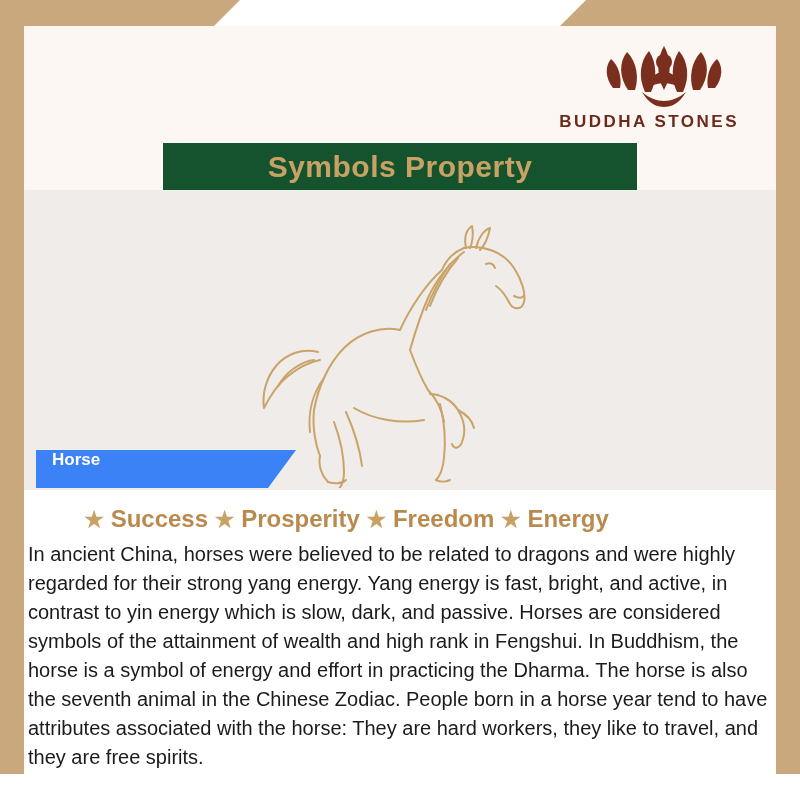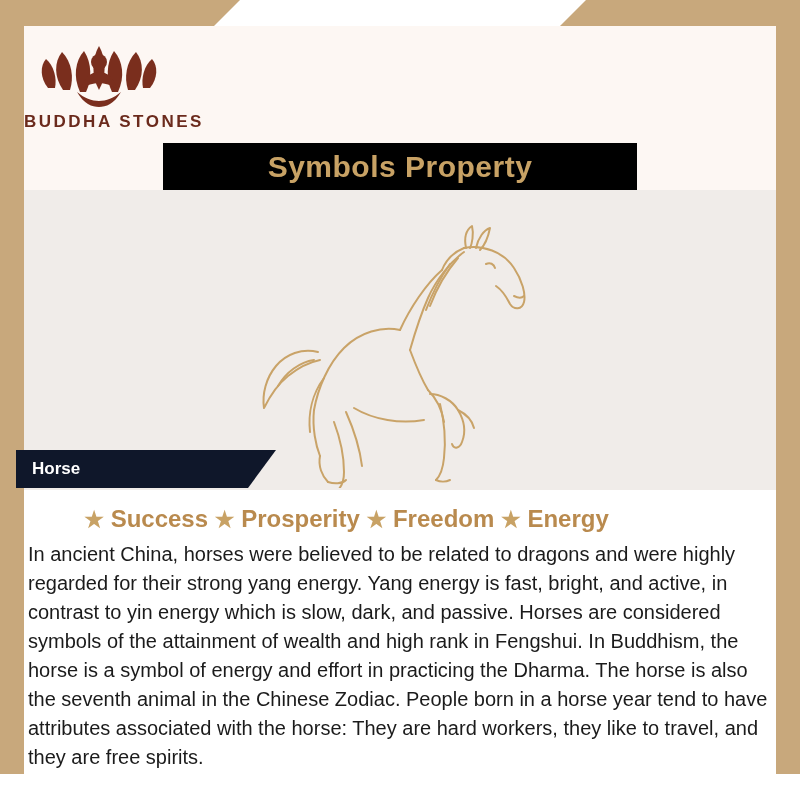--- a/index.html
+++ b/index.html
@@ -59,21 +59,21 @@
   }
 
   
   .logo-area {
     position: absolute;
     top: 26px; left: 24px;
     width: 715px;
     height: 118px;
     display: flex;
     flex-direction: column;
-    align-items: flex-start;
+    align-items: flex-end;
     justify-content: flex-start;
     padding-top: 6px;
     box-sizing: border-box;
   }
   .logo-mark {
     width: 150px;
     height: 78px;
     position: relative;
   }
   .brand-name {
@@ -85,21 +85,21 @@
     font-family: "Liberation Sans", sans-serif;
   }
 
   
   .title-bar {
     position: absolute;
     top: 143px;
     left: 163px;
     width: 474px;
     height: 47px;
-    background: #000000;
+    background: #14532d;
     display: flex;
     align-items: center;
     justify-content: center;
   }
   .title-text {
     font-size: 30px;
     font-weight: bold;
     color: #c8a265;
     font-family: "Liberation Sans", sans-serif;
     letter-spacing: 0.5px;
@@ -118,27 +118,26 @@
   .art-area svg {
     position: absolute;
     top: 8px;
     left: 190px;
   }
 
   
   .ribbon {
     position: absolute;
     top: 450px;
-    left: 16px;
+    left: 36px;
     width: 260px;
     height: 38px;
-    background: #0f172a;
+    background: #3b82f6;
     clip-path: polygon(0 0, 260px 0, 232px 38px, 0 38px);
     display: flex;
-    align-items: center;
   }
   .ribbon-text {
     color: #ffffff;
     font-size: 17px;
     font-weight: bold;
     padding-left: 16px;
     font-family: "Liberation Sans", sans-serif;
   }
 
   

